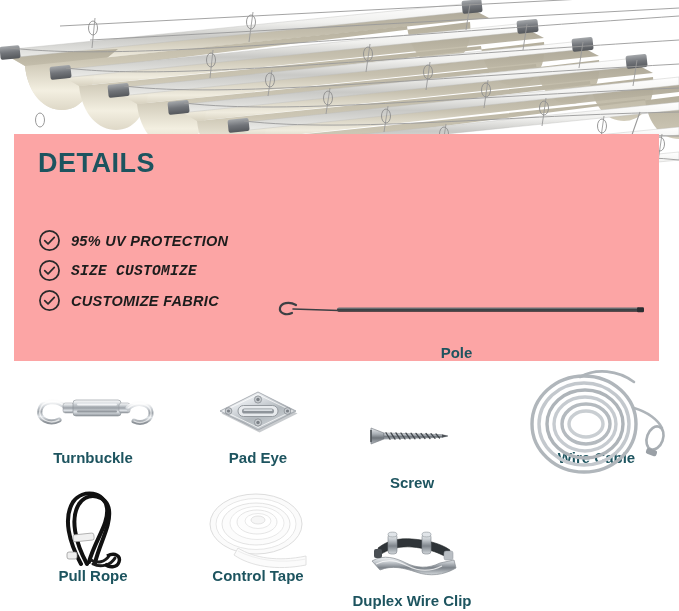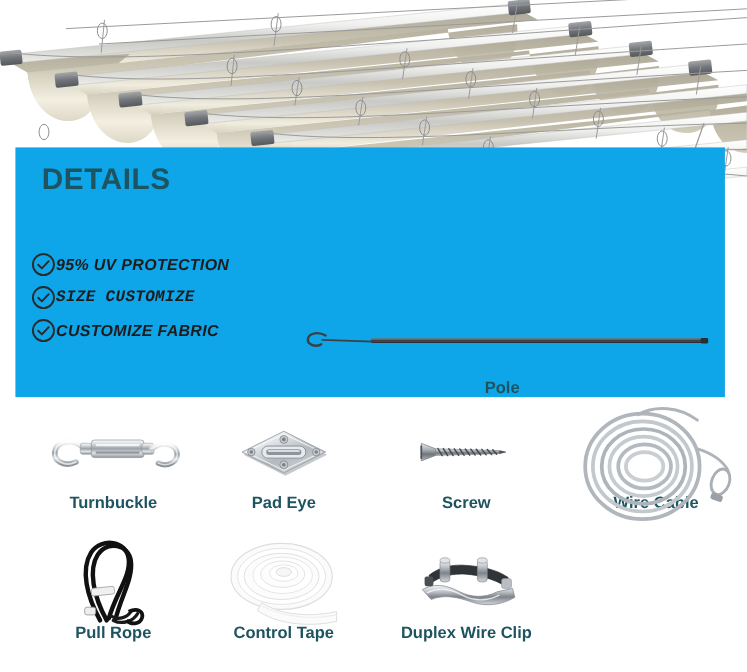--- a/index.html
+++ b/index.html
@@ -14,30 +14,30 @@
   
   #hero {
     position:absolute; left:0; top:0; width:679px; height:200px;
     overflow:hidden; background:#ffffff;
   }
   #hero svg { display:block; }
 
   
   #details-panel {
     position:absolute; left:14px; top:134px; width:645px; height:227px;
-    background:#0ea5e9;
+    background:#fca5a5;
   }
   #details-title {
     position:absolute; left:24px; top:14px;
     font-size:27px; font-weight:bold; letter-spacing:0.5px;
     color:#1d545f;
   }
   .feature-row {
-    position:absolute; left:14px;
-    display:flex; align-items:center; 
+    position:absolute; left:24px;
+    display:flex; align-items:center; gap:10px;
   }
   .feature-row.r0 { top:95px; }
   .feature-row.r1 { top:125px;font-family:Liberation Mono, monospace; }
   .feature-row.r2 { top:155px; }
   .check-ico { width:23px; height:23px; flex:0 0 23px; display:block; }
   .feature-text {
     font-size:14.5px; font-weight:bold; font-style:italic;
     color:#1c1c1c; letter-spacing:0.3px; white-space:nowrap;
   }
 
@@ -64,23 +64,23 @@
     height:78px; width:100%;
     display:flex; align-items:center; justify-content:center;
     position:relative;
   }
   .acc-art svg { display:block; overflow:visible; }
   .acc-label {
     font-size:15px; font-weight:bold; color:#1d545f;
     white-space:nowrap; line-height:1;
   }
   
-  .c0 { left:14px;   width:178px; }
+  .c0 { left:4px;   width:178px; }
   .c1 { left:178px; width:160px;text-align:center; }
-  .c2 { left:336px; width:176px; }
+  .c2 { left:324px; width:176px;justify-content:flex-end; }
   .c3 { left:514px; width:165px; }
 </style>
 </head>
 <body>
 
 <div id="hero">
   <svg width="679" height="200" viewBox="0 0 679 200">
     <defs>
       <linearGradient id="fabA" x1="0" y1="0" x2="0" y2="1">
         <stop offset="0%" stop-color="#b4ae9c"></stop>

